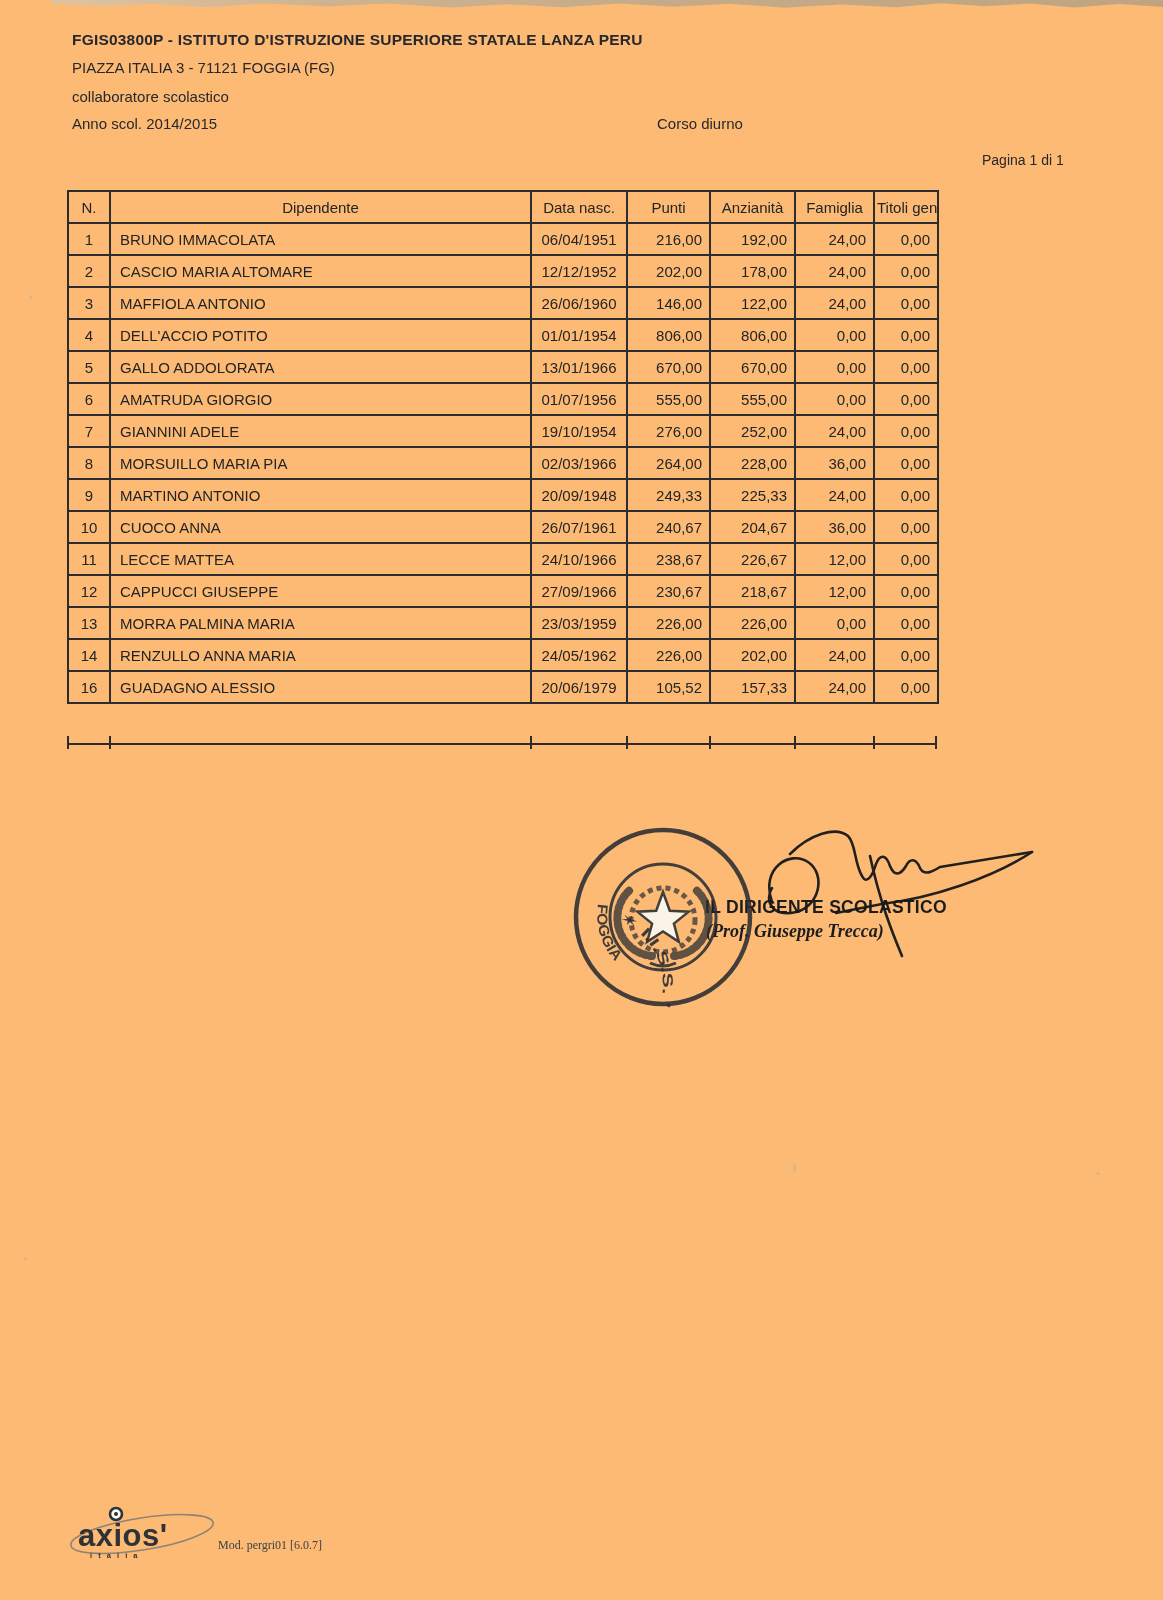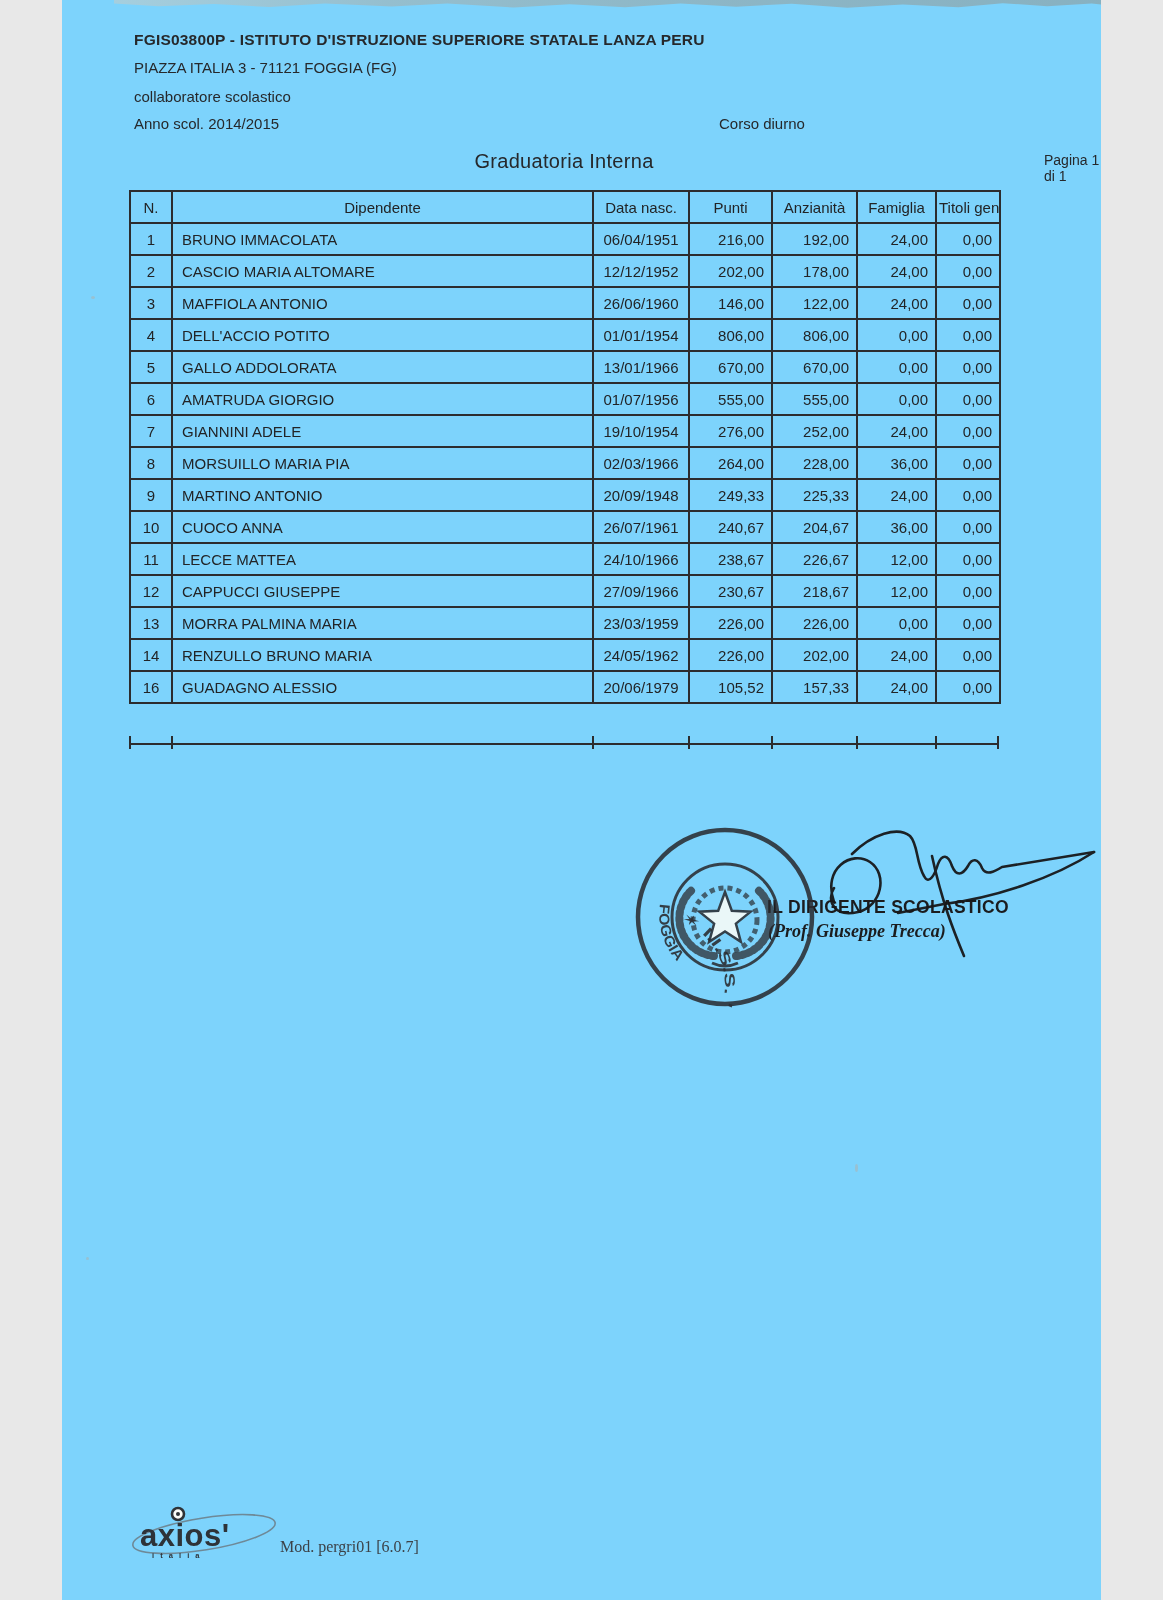--- a/index.html
+++ b/index.html
@@ -1,18 +1,18 @@
 <!DOCTYPE html>
 <html><head>
 <meta charset="utf-8">
 <style>
   html,body{margin:0;padding:0;background:#e8e8e8;}
   .page{
-    position:relative;width:1039px;height:1600px;margin:0 auto;
-    background:#7dd3fc;overflow:hidden;
+    position:relative;width:1163px;height:1600px;margin:0 auto;
+    background:#fdba74;overflow:hidden;
     font-family:"Liberation Sans","DejaVu Sans",sans-serif;
     color:#26282b;
   }
   
   .scan-strip{
     position:absolute;left:52px;top:0;width:1111px;height:9px;
     background:linear-gradient(90deg,#c6cbc6 0%,#a8ada8 25%,#999e99 55%,#8d928d 100%);
     opacity:.55;
     clip-path:polygon(0 0,100% 0,100% 78%,96% 45%,92% 82%,88% 40%,84% 70%,80% 35%,76% 80%,71% 50%,66% 85%,61% 42%,56% 75%,51% 38%,46% 80%,41% 48%,36% 84%,30% 40%,25% 72%,19% 38%,14% 78%,9% 45%,4% 70%,0 40%);
   }
@@ -45,40 +45,39 @@
   .cutoff .h{position:absolute;left:0;top:7px;width:870px;height:2px;background:#2c2c2e;}
   .cutoff .v{position:absolute;top:0;width:2px;height:13px;background:#2c2c2e;}
   
   .sig-role{position:absolute;left:705px;top:897px;font-size:17.5px;font-weight:bold;letter-spacing:.3px;color:#1b1c1e;z-index:2;}
   .sig-name{position:absolute;left:706px;top:921px;font-size:18px;font-weight:bold;font-style:italic;
             font-family:"Liberation Serif","DejaVu Serif",serif;color:#1b1c1e;z-index:2;}
   .stamp-svg{position:absolute;left:572px;top:826px;z-index:3;}
   .sig-svg{position:absolute;left:640px;top:810px;z-index:4;}
   
   .axios-svg{position:absolute;left:62px;top:1500px;}
-  .model-ref{position:absolute;left:218px;top:1538px;font-size:16px;
+  .model-ref{position:absolute;left:218px;top:1538px;font-size:12px;
              font-family:"Liberation Serif","DejaVu Serif",serif;color:#3c4248;}
   .speck{position:absolute;border-radius:50%;background:#aeb3ae;opacity:.55;}
 </style>
 </head>
 <body>
 
 <div class="page">
 
   <div class="scan-strip"></div>
 
   <div class="letterhead">
     <div class="lh1">FGIS03800P - ISTITUTO D'ISTRUZIONE SUPERIORE STATALE LANZA PERU</div>
     <div class="lh2">PIAZZA ITALIA 3 - 71121 FOGGIA (FG)</div>
     <div class="lh3">collaboratore scolastico</div>
     <div class="lh4">Anno scol. 2014/2015</div>
     <div class="lh4 course">Corso diurno</div>
   </div>
 
-  <div class="doc-title">Graduatoria Interna</div>
   <div class="page-ind">Pagina 1 di 1</div>
 
   <table class="grad">
     <colgroup>
       <col style="width:42px">
         <col style="width:421px">
         <col style="width:96px">
       <col style="width:83px">
         <col style="width:85px">
         <col style="width:79px">
@@ -208,21 +207,21 @@
           <td>13</td>
           <td>MORRA PALMINA MARIA</td>
           <td>23/03/1959</td>
           <td>226,00</td>
           <td>226,00</td>
           <td>0,00</td>
           <td>0,00</td>
         </tr>
         <tr>
           <td>14</td>
-          <td>RENZULLO BRUNO MARIA</td>
+          <td>RENZULLO ANNA MARIA</td>
           <td>24/05/1962</td>
           <td>226,00</td>
           <td>202,00</td>
           <td>24,00</td>
           <td>0,00</td>
         </tr>
         <tr>
           <td>16</td>
           <td>GUADAGNO ALESSIO</td>
           <td>20/06/1979</td>

